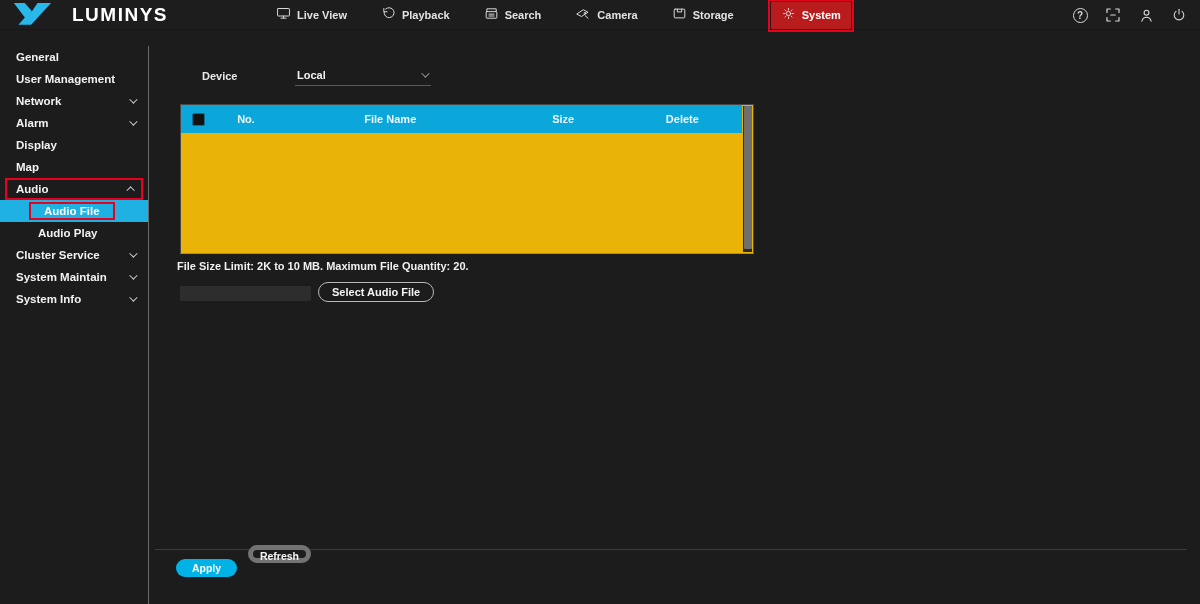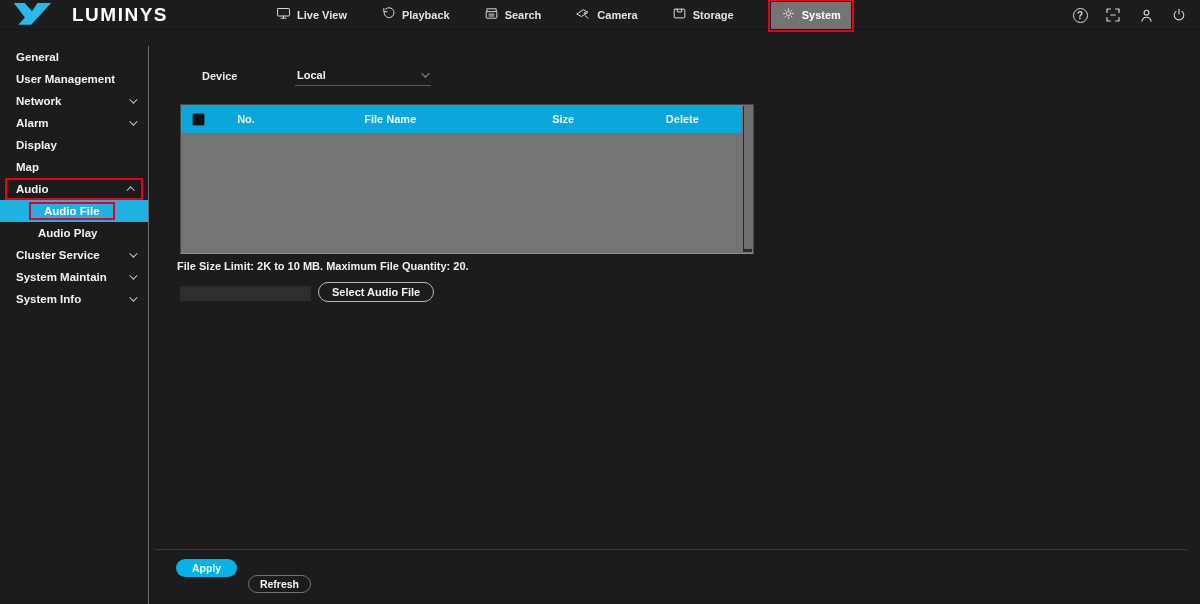--- a/index.html
+++ b/index.html
@@ -8,21 +8,21 @@
   .screen { position:relative; width:1200px; height:604px; background:#1c1c1c; overflow:hidden; color:#ededed; }
 
   
   .topbar { position:absolute; left:0; top:0; width:1200px; height:30px; background:#1d1d1d; border-bottom:1px solid #161616; }
   .brand { position:absolute; left:12px; top:0; height:30px; display:flex; align-items:center; gap:20px; }
   .brand-name { font-size:19px; font-weight:bold; letter-spacing:1.5px; color:#ffffff; }
   .mainnav { position:absolute; left:276px; top:0; height:30px; display:flex; align-items:center; gap:34px; }
   .nav-item { display:flex; align-items:center; gap:6px; height:30px; cursor:pointer; }
   .nav-label { font-size:11px; font-weight:bold; color:#e3e3e3; white-space:nowrap; }
   .nav-system-annot { border:2px solid #e8001c; padding:1px; display:flex; }
-  .nav-item.active { background:#737373; padding:4px 10px; height:auto; border-radius:1px; }
+  .nav-item.active { background:#b91c1c; padding:4px 10px; height:auto; border-radius:1px; }
   .nav-item.active .nav-label { color:#ffffff; }
   .topbar-utils { position:absolute; right:12px; top:0; height:30px; display:flex; align-items:center; gap:15px; }
   .util-btn { display:flex; align-items:center; justify-content:center; width:18px; height:18px; cursor:pointer; }
   .icon-stroke { stroke:#d8d8d8; fill:none; stroke-width:1.6; stroke-linecap:round; stroke-linejoin:round; }
   .help-circle { width:15px; height:15px; border:1.6px solid #d8d8d8; border-radius:50%; display:flex; align-items:center; justify-content:center; font-size:10px; font-weight:bold; color:#d8d8d8; }
 
   
   .sidebar { position:absolute; left:0; top:46px; width:149px; height:574px; background:#1c1c1c; border-right:1px solid #6a6a6a; padding-top:0; }
   .side-item { height:22px; display:flex; align-items:center; justify-content:space-between; padding:0 13px 0 16px; font-size:11.5px; font-weight:bold; color:#f2f2f2; cursor:pointer; }
   .side-item .lbl { white-space:nowrap; }
@@ -35,40 +35,40 @@
   .sub-label-annot { border:2px solid #e8001c; padding:1px 13px; }
 
   
   .main { position:absolute; left:150px; top:30px; width:1050px; height:574px; }
   .device-row { position:absolute; left:31px; top:40px; display:flex; align-items:flex-start; }
   .device-label { font-size:11px; font-weight:bold; color:#e8e8e8;padding-left:21px; }
   .device-select { position:absolute; left:114px; top:-3px; width:136px; height:19px; border-bottom:1px solid #5a5a5a; display:flex; align-items:center; justify-content:space-between; padding:0 4px 3px 2px; cursor:pointer; }
   .device-select .val { font-size:11px; font-weight:bold; color:#f2f2f2; }
   .device-select .chev { border-color:#9a9a9a; }
 
-  .file-table { position:absolute; left:30px; top:74px; width:574px; height:150px; background:#737373; border:1px solid #474747; border-bottom:1px solid #8c8c8c; }
+  .file-table { position:absolute; left:30px; top:74px; width:574px; height:150px; background:#eab308; border:1px solid #474747; border-bottom:1px solid #8c8c8c; }
   .tbl-header { display:flex; align-items:center; height:28px; width:calc(100% - 11px); background:#0ba7db; }
   .th { font-size:11px; font-weight:bold; color:#eef8fd; text-align:center; }
   .th-cb { width:34px; display:flex; align-items:center; justify-content:center; }
   .checkbox { width:13px; height:13px; background:#121212; border-radius:2px; border:1px solid #0c6f92; cursor:pointer; }
   .th-no { width:62px; }
   .th-name { flex:1.9; }
   .th-size { flex:1; }
   .th-del { flex:1; }
   .tbl-body { height:calc(100% - 28px); }
   .tbl-scrollbar { position:absolute; top:1px; right:1px; bottom:1px; width:9px; background:#2a2a2a; }
   .tbl-scroll-thumb { position:absolute; top:0; left:0.5px; width:8px; height:98%; background:#6f6f6f; border-radius:1px; }
 
   .note { position:absolute; left:27px; top:230px; font-size:11px; font-weight:bold; color:#f0f0f0; }
   .file-input { position:absolute; left:30px; top:256px; width:131px; height:15px; background:#2d2d2d; border:none; outline:none; color:#e8e8e8; font-size:11px; padding:0 4px; font-family:inherit; }
   .select-file-btn { position:absolute; left:168px; top:252px; height:20px; padding:8px 13px; background:transparent; border:1px solid #b9b9b9; border-radius:10px; color:#f5f5f5; font-size:11px; font-weight:bold; font-family:inherit; cursor:pointer; display:flex; align-items:center; }
 
   .footer-divider { position:absolute; left:5px; top:519px; width:1032px; height:1px; background:#3c3c3c; }
   .apply-btn { position:absolute; left:26px; top:529px; width:61px; height:18px; background:#00b2e6; border:none; border-radius:9px; color:#ffffff; font-size:10.5px; font-weight:bold; font-family:inherit; cursor:pointer; }
-  .refresh-btn { position:absolute; left:98px; top:545px; width:63px; height:18px; background:transparent; border:1px solid #737373; border-radius:9px; color:#f5f5f5; font-size:10.5px; font-weight:bold; font-family:inherit; cursor:pointer; }
+  .refresh-btn { position:absolute; left:98px; top:515px; width:63px; height:18px; background:transparent; border:5px solid #737373; border-radius:9px; color:#f5f5f5; font-size:10.5px; font-weight:bold; font-family:inherit; cursor:pointer; }
 </style>
 </head>
 <body>
 
 <div class="screen">
 
   <header class="topbar">
     <div class="brand">
       <span>
         <svg width="40" height="26" viewBox="0 0 44 28">

